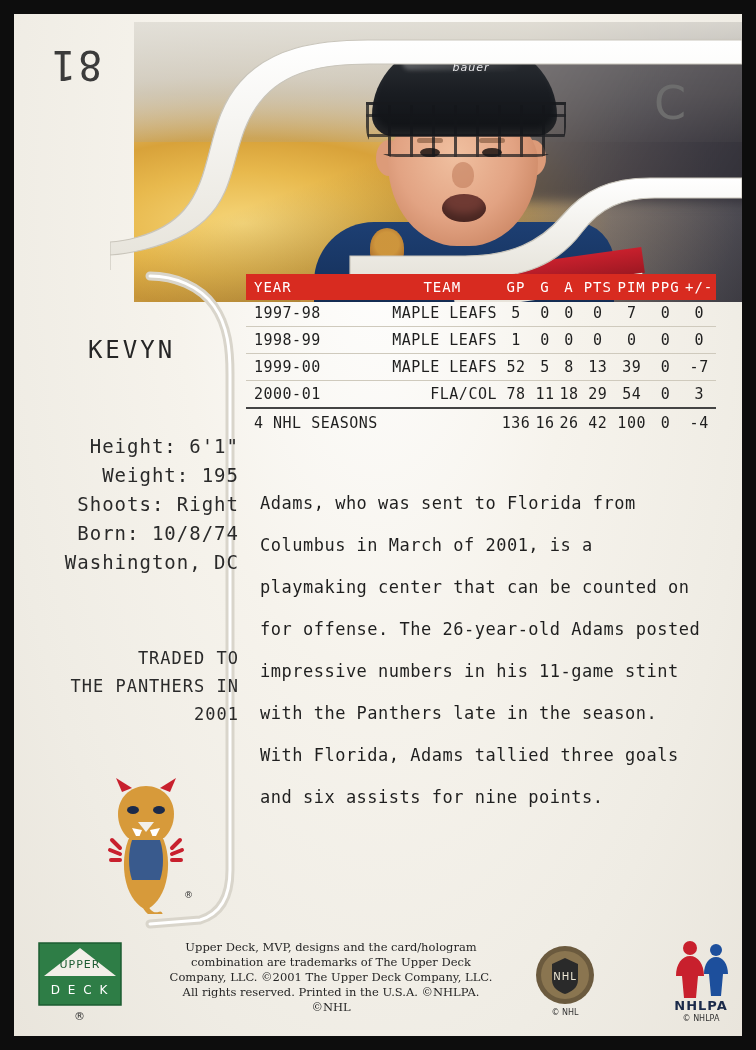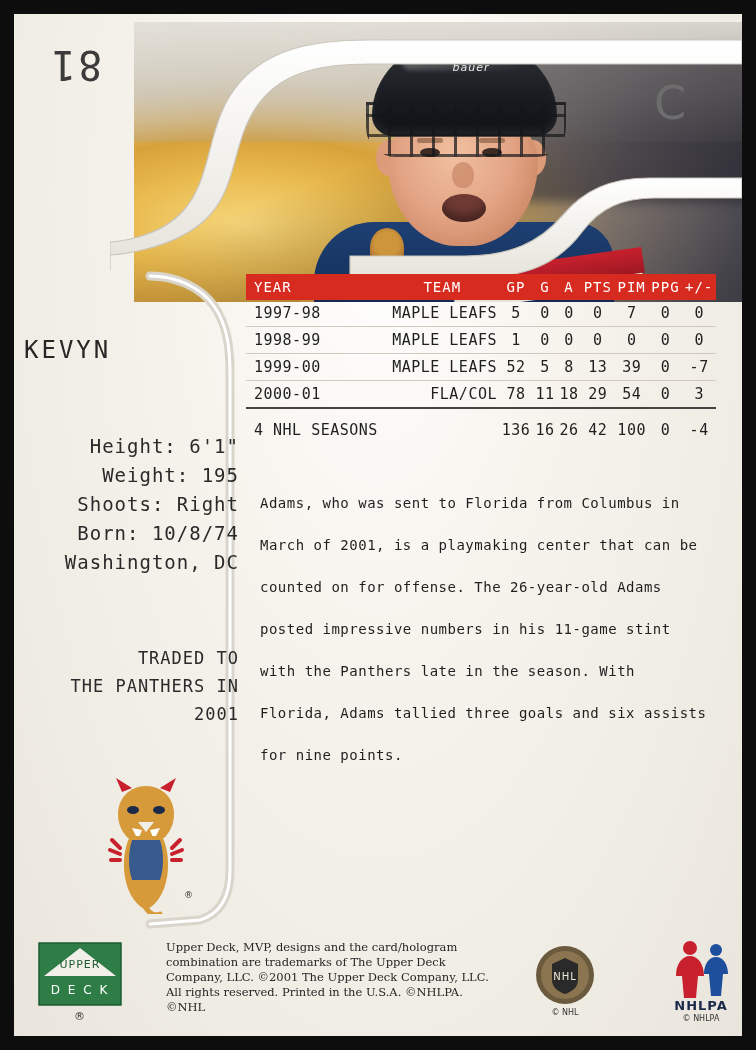--- a/index.html
+++ b/index.html
@@ -130,21 +130,21 @@
     font-family:"DejaVu Sans Mono", monospace;
   }
   .position{
     position:absolute;left:640px;top:62px;
     font-size:46px;color:#6d6d6d;font-family:"DejaVu Sans", sans-serif;
   }
 
   
   .name{
     position:absolute;left:10px;top:320px;width:215px;
-    text-align:left;font-size:24px;letter-spacing:3px;color:#262626;
+    text-align:center;font-size:24px;letter-spacing:3px;color:#262626;
     line-height:32px;
   }
   .bio{
     position:absolute;left:10px;top:418px;width:215px;
     text-align:right;font-size:19px;color:#2a2a2a;line-height:29px;letter-spacing:1px;
   }
   .traded{
     position:absolute;left:10px;top:630px;width:215px;
     text-align:right;font-size:17px;color:#2a2a2a;line-height:28px;letter-spacing:1px;
   }
@@ -160,39 +160,39 @@
   }
   table.st{border-collapse:collapse;width:100%;font-size:15px;letter-spacing:.5px;}
   table.st th{
     background:#d82b20;color:#fff;font-weight:normal;
     padding:5px 2px;font-size:14px;letter-spacing:1px;
   }
   table.st td{
     padding:4px 2px;color:#1f1f1f;text-align:center;font-size:15px;
     border-bottom:1px solid #cfcabd;
   }
-  table.st tr.total td{border-bottom:none;border-top:2px solid #444;padding-top:12px;}
+  table.st tr.total td{border-bottom:none;border-top:2px solid #444;padding-top:5px;}
   table.st td.yr{text-align:left;padding-left:8px;}
   table.st td.tm{text-align:right;}
   table.st th.yr{text-align:left;padding-left:8px;}
 
   
   .blurb{
     position:absolute;left:246px;top:468px;width:450px;
-    font-size:14px;line-height:42px;color:#1f1f1f;letter-spacing:.5px;
+    font-size:17px;line-height:42px;color:#1f1f1f;letter-spacing:.5px;
   }
 
   
   .ud-logo{
     position:absolute;left:24px;top:928px;width:84px;height:64px;
   }
   .ud-reg{position:absolute;left:60px;top:996px;font-size:11px;color:#333;font-family:"DejaVu Sans", sans-serif;}
   .legal{
     position:absolute;left:152px;top:926px;width:330px;
-    font-family:"DejaVu Serif", serif;font-size:11.5px;line-height:15px;color:#262626;
+    font-family:"DejaVu Serif", serif;font-size:11.5px;line-height:15px;color:#262626;text-align:center;
   }
   .nhl-shield{position:absolute;left:520px;top:930px;width:62px;height:62px;}
   .nhl-cap{position:absolute;left:520px;top:994px;width:62px;text-align:center;font-size:8px;color:#333;font-family:"DejaVu Sans", sans-serif;}
   .nhlpa{position:absolute;left:648px;top:922px;width:78px;height:78px;}
   .nhlpa-cap{position:absolute;left:648px;top:1000px;width:78px;text-align:center;font-size:8px;color:#333;font-family:"DejaVu Sans", sans-serif;}
 </style>
 </head>
 <body>
 
 <div class="card">

